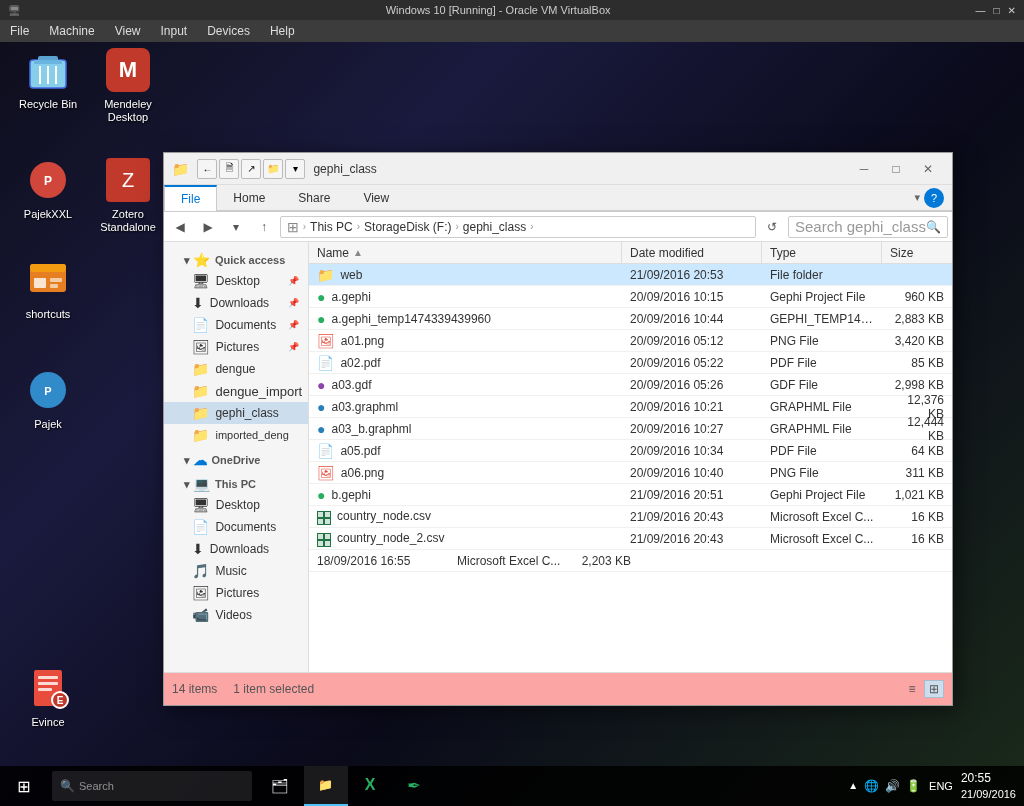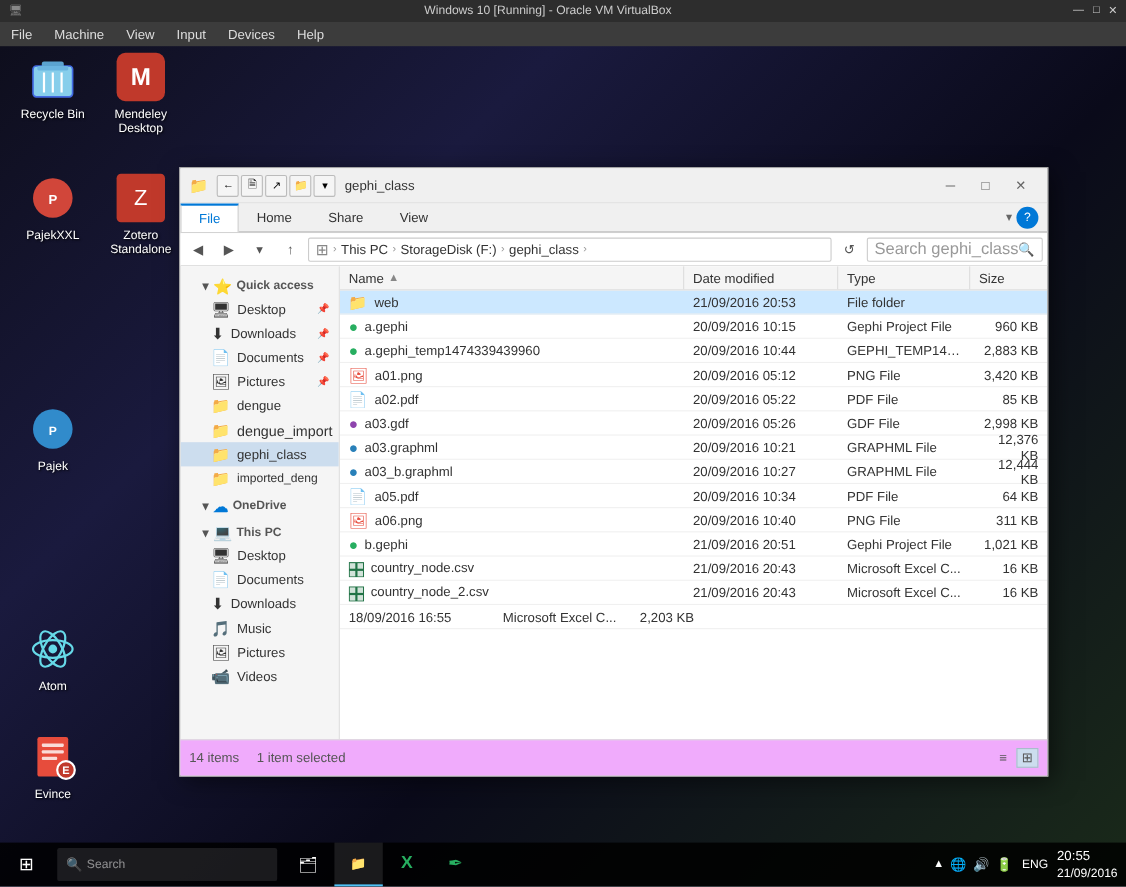--- a/index.html
+++ b/index.html
@@ -427,21 +427,21 @@
       white-space: nowrap;
     }
     .file-row .file-modified { width: 140px; padding: 0 8px; white-space: nowrap; }
     .file-row .file-type { width: 120px; padding: 0 8px; white-space: nowrap; overflow: hidden; text-overflow: ellipsis; }
     .file-row .file-size { width: 70px; padding: 0 8px; text-align: right; }
     .file-icon { font-size: 14px; flex-shrink: 0; }
 
     
     .status-bar {
       height: 22px;
-      background: #f0abfc;
+      background: #fca5a5;
       border-top: 1px solid #ddd;
       display: flex;
       align-items: center;
       padding: 16px 8px;
       font-size: 12px;
       color: #555;
     }
     .status-right {
       margin-left: auto;
       display: flex;
@@ -514,20 +514,34 @@
       <div style="width:44px;height:44px;display:flex;align-items:center;justify-content:center;">
         <svg width="44" height="44" viewBox="0 0 44 44">
           <circle cx="22" cy="22" r="18" fill="#e74c3c" opacity="0.9"></circle>
           <text x="22" y="27" text-anchor="middle" fill="white" font-size="12" font-weight="bold">P</text>
         </svg>
       </div>
     </div>
     <span class="icon-label">PajekXXL</span>
   </div>
 
+  <div class="desktop-icon" style="left:8px;top:252px;">
+    <div class="icon-img">
+      <div style="width:44px;height:44px;display:flex;align-items:center;justify-content:center;">
+        <svg width="44" height="44" viewBox="0 0 44 44">
+          <rect x="4" y="6" width="36" height="28" rx="3" fill="#e67e22"></rect>
+          <rect x="4" y="6" width="36" height="8" rx="3" fill="#f39c12"></rect>
+          <rect x="8" y="20" width="12" height="10" rx="1" fill="white" opacity="0.8"></rect>
+          <rect x="24" y="20" width="12" height="4" rx="1" fill="white" opacity="0.6"></rect>
+          <rect x="24" y="26" width="8" height="4" rx="1" fill="white" opacity="0.6"></rect>
+        </svg>
+      </div>
+    </div>
+    <span class="icon-label">shortcuts</span>
+  </div>
 
   <div class="desktop-icon" style="left:88px;top:152px;">
     <div class="icon-img">
       <div style="width:44px;height:44px;background:#c0392b;border-radius:4px;display:flex;align-items:center;justify-content:center;color:white;font-size:20px;">Z</div>
     </div>
     <span class="icon-label">Zotero Standalone</span>
   </div>
 
   <div class="desktop-icon" style="left:8px;top:362px;">
     <div class="icon-img">
@@ -535,33 +549,20 @@
         <svg width="44" height="44" viewBox="0 0 44 44">
           <circle cx="22" cy="22" r="18" fill="#3498db" opacity="0.9"></circle>
           <text x="22" y="27" text-anchor="middle" fill="white" font-size="11" font-weight="bold">P</text>
         </svg>
       </div>
     </div>
     <span class="icon-label">Pajek</span>
   </div>
 
 
-  <div class="desktop-icon" style="left:8px;top:562px;">
-    <div class="icon-img">
-      <div style="width:44px;height:44px;display:flex;align-items:center;justify-content:center;">
-        <svg width="44" height="44" viewBox="0 0 44 44">
-          <ellipse cx="22" cy="22" rx="18" ry="8" fill="none" stroke="#66d9e8" stroke-width="2"></ellipse>
-          <ellipse cx="22" cy="22" rx="18" ry="8" fill="none" stroke="#66d9e8" stroke-width="2" transform="rotate(60 22 22)"></ellipse>
-          <ellipse cx="22" cy="22" rx="18" ry="8" fill="none" stroke="#66d9e8" stroke-width="2" transform="rotate(120 22 22)"></ellipse>
-          <circle cx="22" cy="22" r="4" fill="#66d9e8"></circle>
-        </svg>
-      </div>
-    </div>
-    <span class="icon-label">Atom</span>
-  </div>
 
   <div class="desktop-icon" style="left:8px;top:660px;">
     <div class="icon-img">
       <div style="width:44px;height:44px;display:flex;align-items:center;justify-content:center;">
         <svg width="44" height="44" viewBox="0 0 44 44">
           <rect x="8" y="4" width="28" height="36" rx="2" fill="#e74c3c"></rect>
           <rect x="12" y="10" width="20" height="3" rx="1" fill="white" opacity="0.8"></rect>
           <rect x="12" y="16" width="20" height="3" rx="1" fill="white" opacity="0.8"></rect>
           <rect x="12" y="22" width="14" height="3" rx="1" fill="white" opacity="0.8"></rect>
           <circle cx="34" cy="34" r="8" fill="#c0392b" stroke="white" stroke-width="2"></circle>

